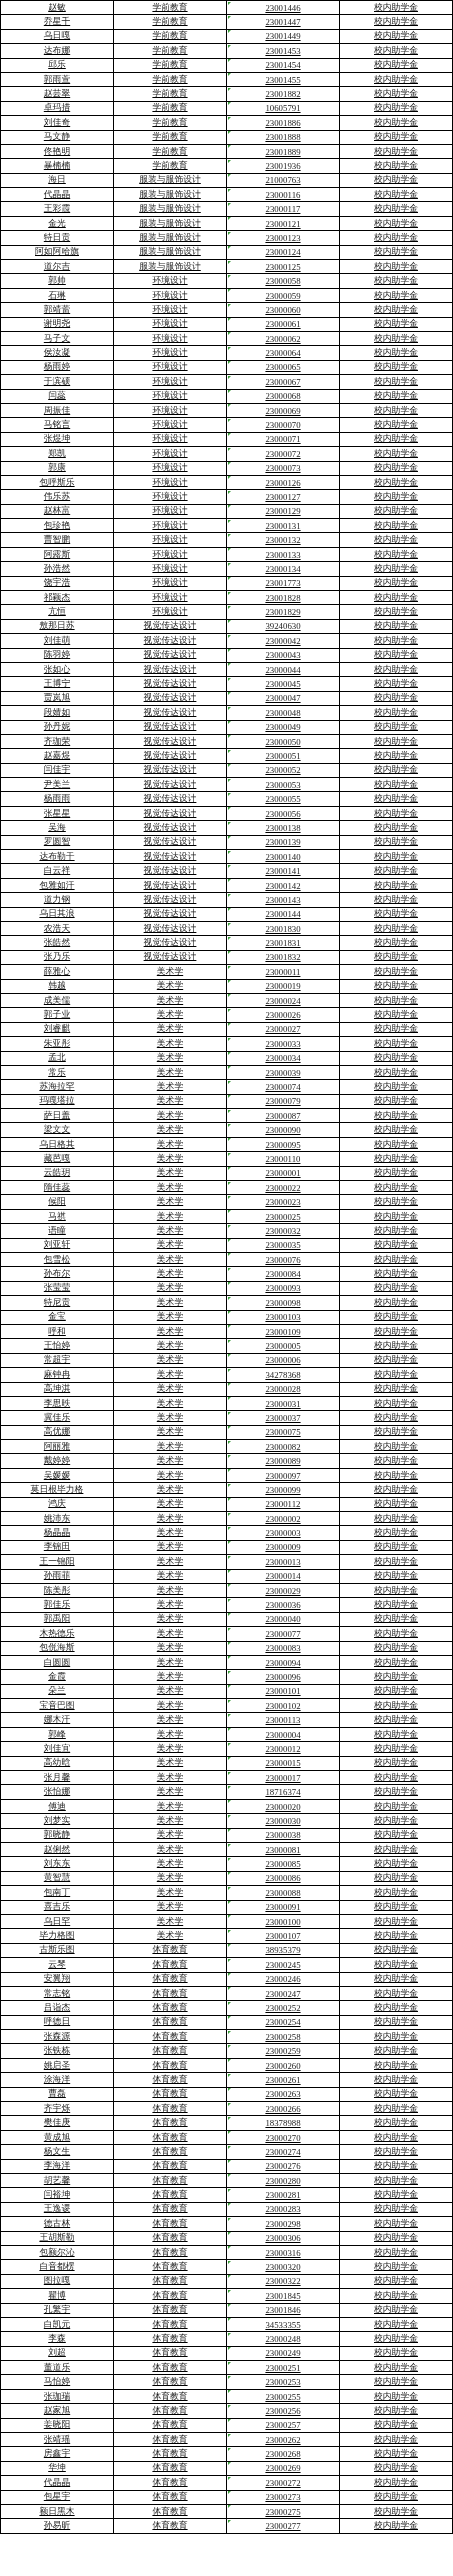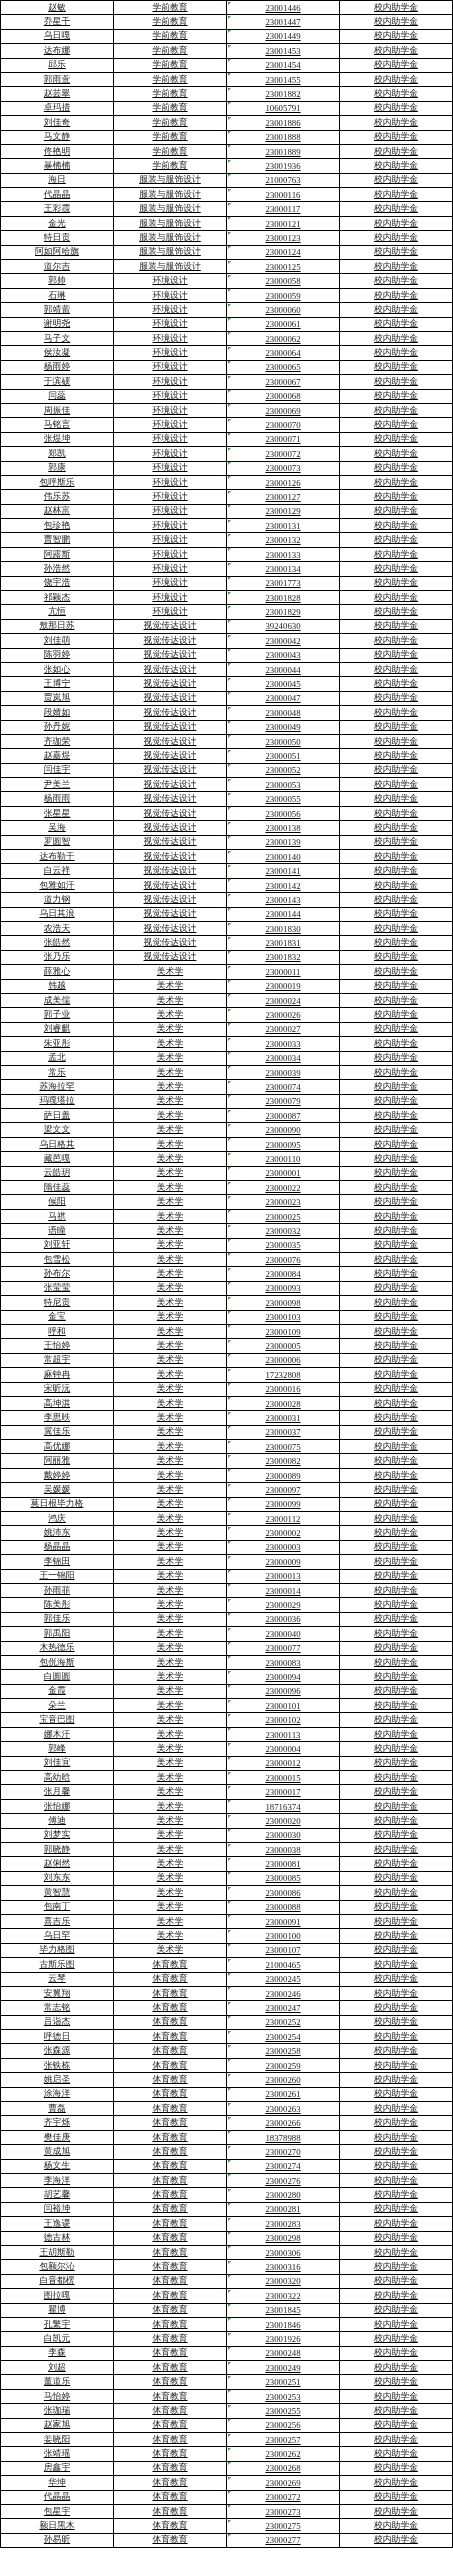--- a/index.html
+++ b/index.html
@@ -708,30 +708,24 @@
   <tr>
     <td class="name-cell">常超宇</td>
     <td class="major-cell">美术学</td>
     <td class="id-cell"><span class="tri"></span><span class="idv">23000006</span></td>
     <td class="award-cell">校内助学金</td>
   </tr>
 
   <tr>
     <td class="name-cell">麻钟冉</td>
     <td class="major-cell">美术学</td>
-    <td class="id-cell"><span class="tri"></span><span class="idv">17232808</span></td>
-    <td class="award-cell">校内助学金</td>
-  </tr>
-
-  <tr>
-    <td class="name-cell">宋昕沅</td>
-    <td class="major-cell">美术学</td>
-    <td class="id-cell"><span class="tri"></span><span class="idv">23000016</span></td>
-    <td class="award-cell">校内助学金</td>
-  </tr>
+    <td class="id-cell"><span class="tri"></span><span class="idv">34278368</span></td>
+    <td class="award-cell">校内助学金</td>
+  </tr>
+
 
   <tr>
     <td class="name-cell">高坤淇</td>
     <td class="major-cell">美术学</td>
     <td class="id-cell"><span class="tri"></span><span class="idv">23000028</span></td>
     <td class="award-cell">校内助学金</td>
   </tr>
 
   <tr>
     <td class="name-cell">李思昳</td>
@@ -995,21 +989,21 @@
   <tr>
     <td class="name-cell">毕力格图</td>
     <td class="major-cell">美术学</td>
     <td class="id-cell"><span class="tri"></span><span class="idv">23000107</span></td>
     <td class="award-cell">校内助学金</td>
   </tr>
 
   <tr>
     <td class="name-cell">古斯乐图</td>
     <td class="major-cell">体育教育</td>
-    <td class="id-cell"><span class="tri"></span><span class="idv">21000465</span></td>
+    <td class="id-cell"><span class="tri"></span><span class="idv">38935379</span></td>
     <td class="award-cell">校内助学金</td>
   </tr>
 
   <tr>
     <td class="name-cell">云琴</td>
     <td class="major-cell">体育教育</td>
     <td class="id-cell"><span class="tri"></span><span class="idv">23000245</span></td>
     <td class="award-cell">校内助学金</td>
   </tr>
 
@@ -1177,21 +1171,21 @@
   <tr>
     <td class="name-cell">孔繁宇</td>
     <td class="major-cell">体育教育</td>
     <td class="id-cell"><span class="tri"></span><span class="idv">23001846</span></td>
     <td class="award-cell">校内助学金</td>
   </tr>
 
   <tr>
     <td class="name-cell">白凯元</td>
     <td class="major-cell">体育教育</td>
-    <td class="id-cell"><span class="tri"></span><span class="idv">23001926</span></td>
+    <td class="id-cell"><span class="tri"></span><span class="idv">34533355</span></td>
     <td class="award-cell">校内助学金</td>
   </tr>
 
   <tr>
     <td class="name-cell">李森</td>
     <td class="major-cell">体育教育</td>
     <td class="id-cell"><span class="tri"></span><span class="idv">23000248</span></td>
     <td class="award-cell">校内助学金</td>
   </tr>
 

